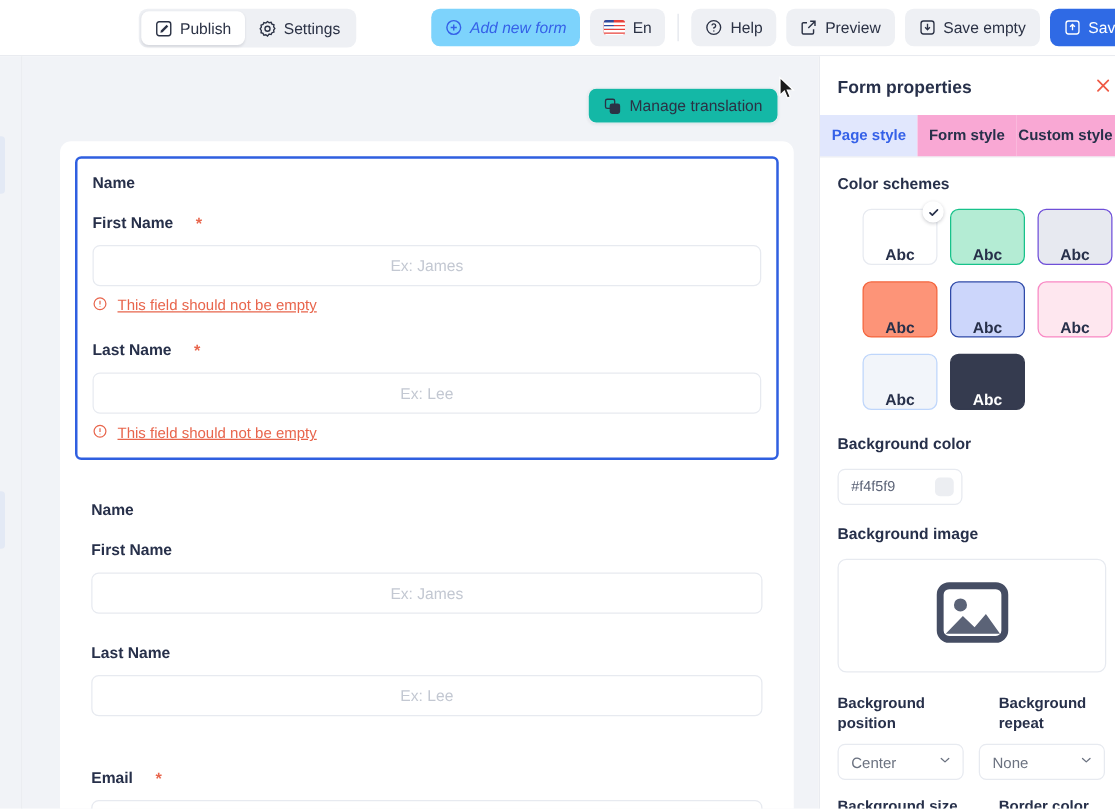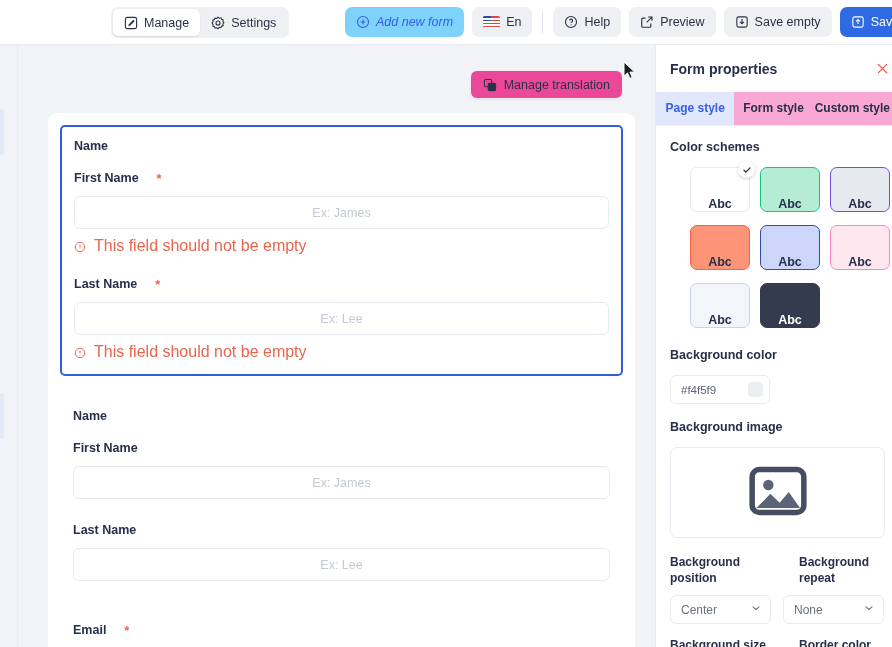--- a/index.html
+++ b/index.html
@@ -66,21 +66,21 @@
 
   
   .canvas {
     position: absolute; left: 18px; top: 45px; width: 637px; height: 602px;
     background: #f1f3f7; overflow: hidden;
   }
   .manage-translation {
     position: absolute; right: 32px; top: 25px;
     display: flex; align-items: center; gap: 7px;
     height: 29px; padding: 0 12px;
-    background: #ec4899; border: 1px solid #eceef2; border-radius: 7px;
+    background: #14b8a6; border: 1px solid #eceef2; border-radius: 7px;
     font-size: 12.5px; color: #2b3245; cursor: pointer;
     box-shadow: 0 1px 2px rgba(16,24,40,.05);
     font-family: "Liberation Sans", sans-serif;
   }
 
   .form-card {
     position: absolute; left: 30px; top: 68px;
     width: 587px; min-height: 540px;
     background: #ffffff; border-radius: 9px;
     padding: 12px 12px 0 12px;
@@ -99,21 +99,21 @@
   }
   .req { color: #e8654c; font-size: 13px; line-height: 1; }
   .fld-input {
     width: 100%; height: 33px; border: 1px solid #e7eaf0; border-radius: 6px;
     background: #ffffff; padding: 0 11px; font-size: 12.5px; color: #9aa1ae;
     font-family: "Liberation Sans", sans-serif; outline: none; text-align: center;
   }
   .fld-input::placeholder { color: #c3c8d2; }
   .fld-error {
     display: flex; align-items: center; gap: 6px;
-    font-size: 16px; color: #e8654c; margin-top: 8px; margin-bottom: 8px;
+    font-size: 12px; color: #e8654c; margin-top: 8px; margin-bottom: 8px; text-decoration: underline;
   }
   .gap-lg { height: 20px; }
   .gap-md { height: 14px; }
 
   
   .panel {
     position: absolute; left: 655px; top: 45px; width: 237px; height: 602px;
     background: #ffffff; border-left: 1px solid #e9ebf0; overflow: hidden;
   }
   .panel-head {
@@ -181,21 +181,21 @@
   <div class="toolbar">
 
     <div class="tb-segment">
       <button class="seg-btn active">
         <span class="icn">
           <svg viewBox="0 0 16 16" width="14" height="14" fill="none" stroke="#2b3245" stroke-width="1.3">
             <rect x="1.6" y="1.6" width="12.8" height="12.8" rx="2.2"></rect>
             <path d="M10.6 4.4 5.4 9.6l-.5 2 2-.5 5.2-5.2z" fill="#2b3245" stroke="none"></path>
           </svg>
         </span>
-        <span>Manage</span>
+        <span>Publish</span>
       </button>
       <button class="seg-btn">
         <span class="icn">
           <svg viewBox="0 0 16 16" width="14" height="14" fill="none" stroke="#2b3245" stroke-width="1.25">
             <circle cx="8" cy="8" r="2.3"></circle>
             <path d="M8 1.4l1.5 1.1 1.8-.4.8 1.7 1.8.6-.3 1.8 1.1 1.5-1.1 1.5.3 1.8-1.8.6-.8 1.7-1.8-.4L8 14.6l-1.5-1.1-1.8.4-.8-1.7-1.8-.6.3-1.8L1.3 8l1.1-1.5-.3-1.8 1.8-.6.8-1.7 1.8.4z"></path>
           </svg>
         </span>
         <span>Settings</span>
       </button>

